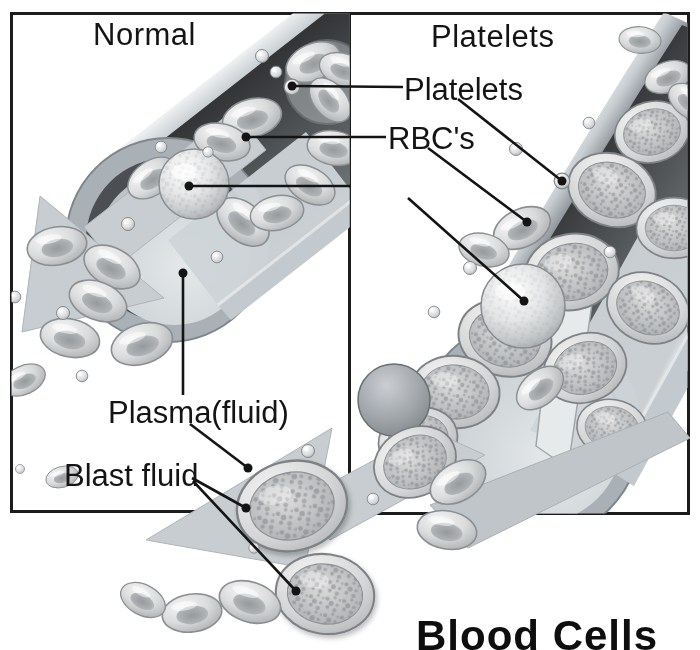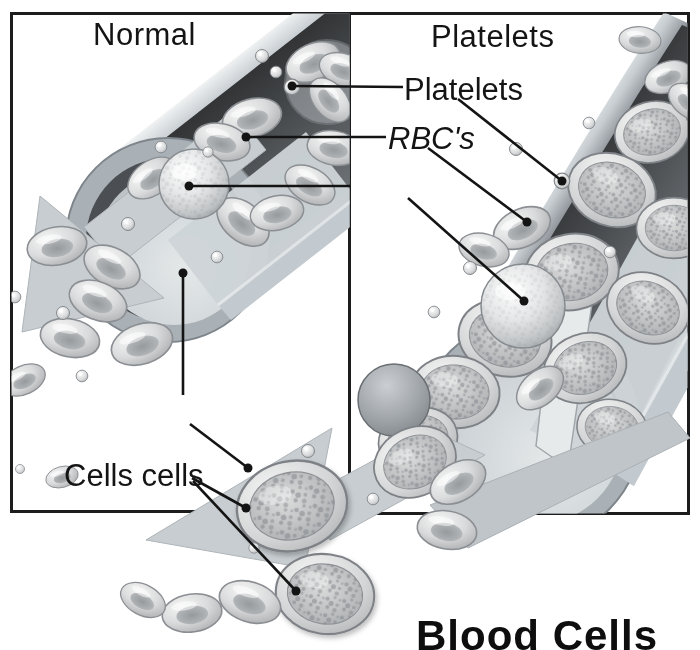--- a/index.html
+++ b/index.html
@@ -10,21 +10,21 @@
   .panel-box{position:absolute;border:3px solid #1c1c1c;box-sizing:border-box;background:transparent;}
   .box-normal{left:10px;top:12px;width:341px;height:501px;}
   .box-leukemia{left:348px;top:12px;width:342px;height:503px;}
   .art{position:absolute;left:0;top:0;width:700px;height:650px;}
   .fig-label{position:absolute;white-space:nowrap;line-height:1.15;color:#141414;}
   .panel-title{font-size:31px;letter-spacing:0.5px;}
   .t-normal{left:93px;top:17px;}
   .t-leukemia{left:431px;top:19px;}
   .cell-label{font-size:31px;}
   .l-platelets{left:404px;top:72px;}
-  .l-rbcs{left:388px;top:121px;font-style:italic;}
+  .l-rbcs{left:388px;top:121px;}
   .l-wbcs{left:352px;top:171px;}
   .l-plasma{left:108px;top:395px;}
   .l-blast{left:64px;top:458px;}
   .caption{left:416px;top:612px;font-size:42px;font-weight:bold;letter-spacing:1px;color:#0e0e0e;}
 </style>
 </head>
 <body>
 
 <div class="canvas">
 
@@ -295,16 +295,17 @@
         <circle cx="248" cy="468" r="4.5"></circle>
       <circle cx="246" cy="508" r="4.5"></circle>
         <circle cx="296" cy="591" r="4.5"></circle>
     </g>
   </svg>
 
   <div class="fig-label panel-title t-normal">Normal</div>
   <div class="fig-label panel-title t-leukemia">Platelets</div>
   <div class="fig-label cell-label l-platelets">Platelets</div>
   <div class="fig-label cell-label l-rbcs">RBC's</div>
-  <div class="fig-label cell-label l-blast">Cells cells</div>
+  <div class="fig-label cell-label l-plasma">Plasma(fluid)</div>
+  <div class="fig-label cell-label l-blast">Blast fluid</div>
   <div class="fig-label caption">Blood Cells</div>
 
 </div>
 
 </body></html>

